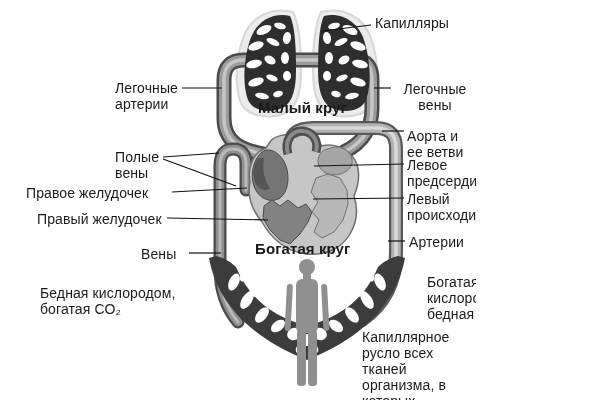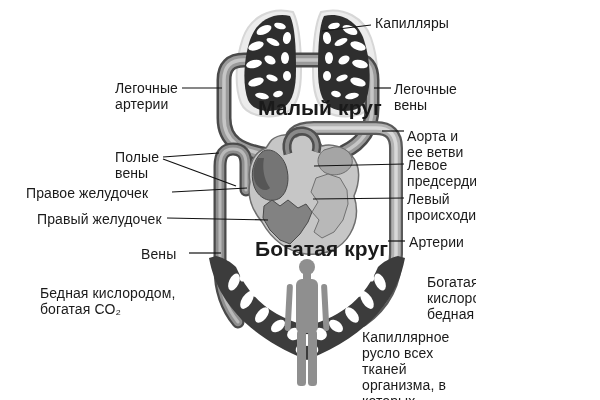--- a/index.html
+++ b/index.html
@@ -1,21 +1,21 @@
 <!DOCTYPE html>
 <html><head>
 <meta charset="utf-8">
 <style>
   html,body{margin:0;padding:0;background:#ffffff;}
   .stage{position:relative;width:476px;height:400px;background:#ffffff;overflow:hidden;
          font-family:"Liberation Sans","DejaVu Sans",sans-serif;}
   .stage svg{position:absolute;left:0;top:0;}
   .lbl{position:absolute;font-size:14px;line-height:16px;color:#1a1a1a;
        white-space:pre-line;letter-spacing:.1px;}
-  .lbl.bold{font-weight:bold;font-size:21px;}
+  .lbl.bold{font-weight:bold;font-size:15px;}
 </style>
 </head>
 <body>
 
 <div class="stage">
 
 <svg width="600" height="400" viewBox="0 0 600 400">
 
   <g fill="#ececec" stroke="#d7d7d7" stroke-width="2">
     <path d="M 293 12 C 270 6 250 18 243 38 C 236 58 234 86 241 103 C 247 117 272 120 287 112 C 298 105 301 90 301 70 C 301 46 299 24 293 12 Z"></path>
@@ -135,21 +135,21 @@
     <line x1="404" y1="198" x2="313" y2="199"></line>
     <line x1="167" y1="218" x2="268" y2="220"></line>
     <line x1="189" y1="253" x2="221" y2="253"></line>
     <line x1="405" y1="241" x2="388" y2="241"></line>
   </g>
 </svg>
 
 <div class="lbl" style="left:375px;top:15px;">Капилляры</div>
 <div class="lbl" style="left:115px;top:80px;">Легочные
 артерии</div>
-<div class="lbl" style="left:394px;top:81px;">Легочные вены</div>
+<div class="lbl" style="left:394px;top:81px;text-align:center;">Легочные вены</div>
 <div class="lbl" style="left:407px;top:128px;">Аорта и ее ветви</div>
 <div class="lbl" style="left:407px;top:157px;">Левое предсердие</div>
 <div class="lbl" style="left:115px;top:149px;">Полые
 вены</div>
 <div class="lbl" style="left:26px;top:185px;">Правое желудочек</div>
 <div class="lbl" style="left:407px;top:191px;">Левый происходит</div>
 <div class="lbl" style="left:24px;top:211px;margin-left:13px;">Правый желудочек</div>
 <div class="lbl" style="left:141px;top:246px;">Вены</div>
 <div class="lbl" style="left:409px;top:234px;">Артерии</div>
 <div class="lbl" style="left:40px;top:285px;">Бедная кислородом,

